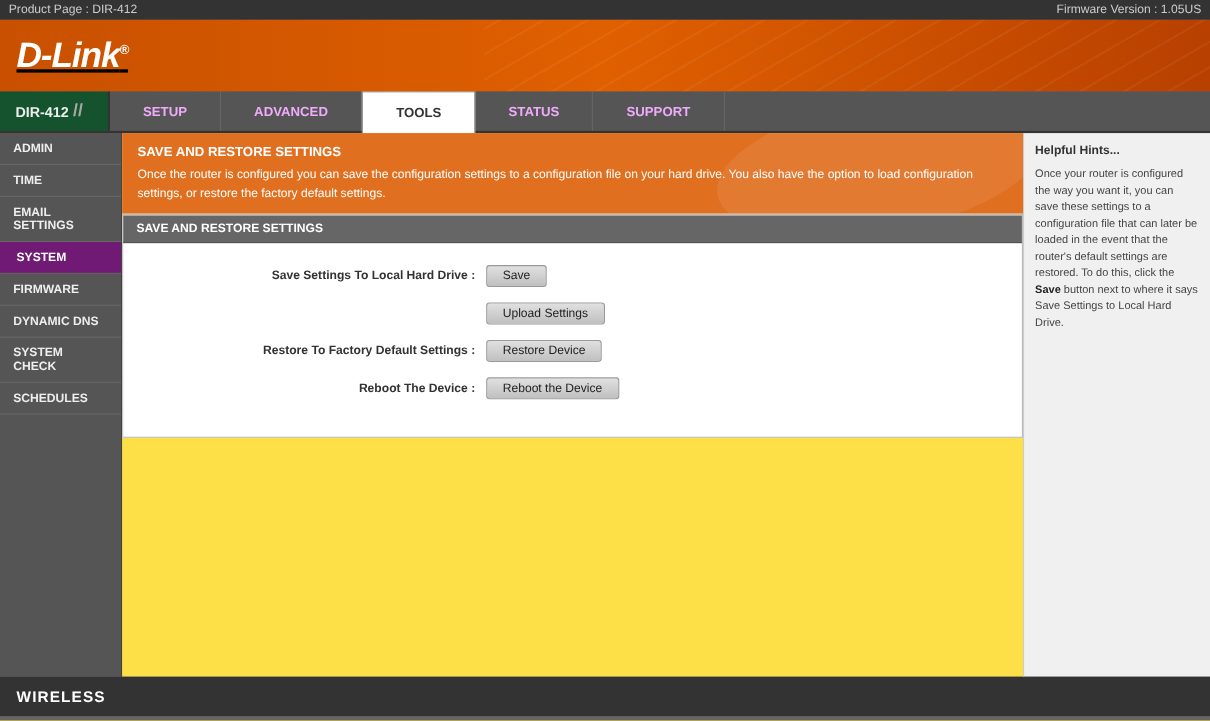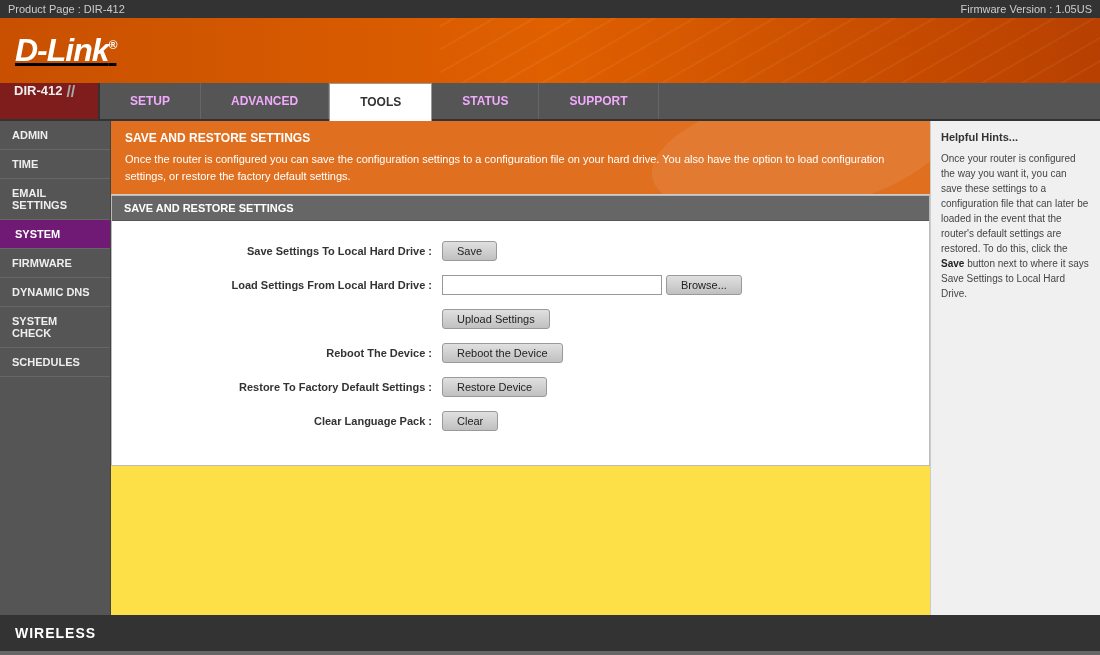--- a/index.html
+++ b/index.html
@@ -55,27 +55,27 @@
 
     
     .nav-tabs {
       background: #555;
       display: flex;
       align-items: stretch;
       height: 38px;
       border-bottom: 2px solid #333;
     }
     .nav-dir {
-      background: #7f1d1d;
+      background: #14532d;
       color: #eee;
       font-size: 13px;
       font-weight: bold;
       padding: 0 14px;
       display: flex;
-      align-items: flex-start;
+      align-items: center;
       border-right: 2px solid #333;
       min-width: 100px;
     }
     .nav-dir .slashes {
       color: #aaa;
       font-size: 16px;
       margin-left: 4px;
     }
     .nav-tab {
       color: #f0abfc;
@@ -309,46 +309,35 @@
 
     <div class="settings-section">
       <div class="settings-header">SAVE AND RESTORE SETTINGS</div>
       <div class="settings-body">
 
         <div class="settings-row">
           <label>Save Settings To Local Hard Drive :</label>
           <button class="btn">Save</button>
         </div>
 
-        <div class="settings-row">
-          <label>Load Settings From Local Hard Drive :</label>
-          <div class="file-input-group">
-            <input type="text" class="file-text-input" value="" style="">
-            <button class="btn">Browse...</button>
-          </div>
-        </div>
 
         <div class="upload-row">
           <button class="btn">Upload Settings</button>
+        </div>
+
+        <div class="settings-row">
+          <label>Restore To Factory Default Settings :</label>
+          <button class="btn">Restore Device</button>
         </div>
 
         <div class="settings-row">
           <label>Reboot The Device :</label>
           <button class="btn">Reboot the Device</button>
         </div>
 
-        <div class="settings-row">
-          <label>Restore To Factory Default Settings :</label>
-          <button class="btn">Restore Device</button>
-        </div>
-
-        <div class="settings-row">
-          <label>Clear Language Pack :</label>
-          <button class="btn">Clear</button>
-        </div>
 
       </div>
     </div>
   </div>
 
   <div class="hints-panel">
     <h4>Helpful Hints...</h4>
     <p>
       <span>Once your router is configured the way you want it, you can save these settings to a configuration file that can later be loaded in the event that the router's default settings are restored. To do this, click the </span><strong>Save</strong><span> button next to where it says Save Settings to Local Hard Drive.</span>
     </p>

